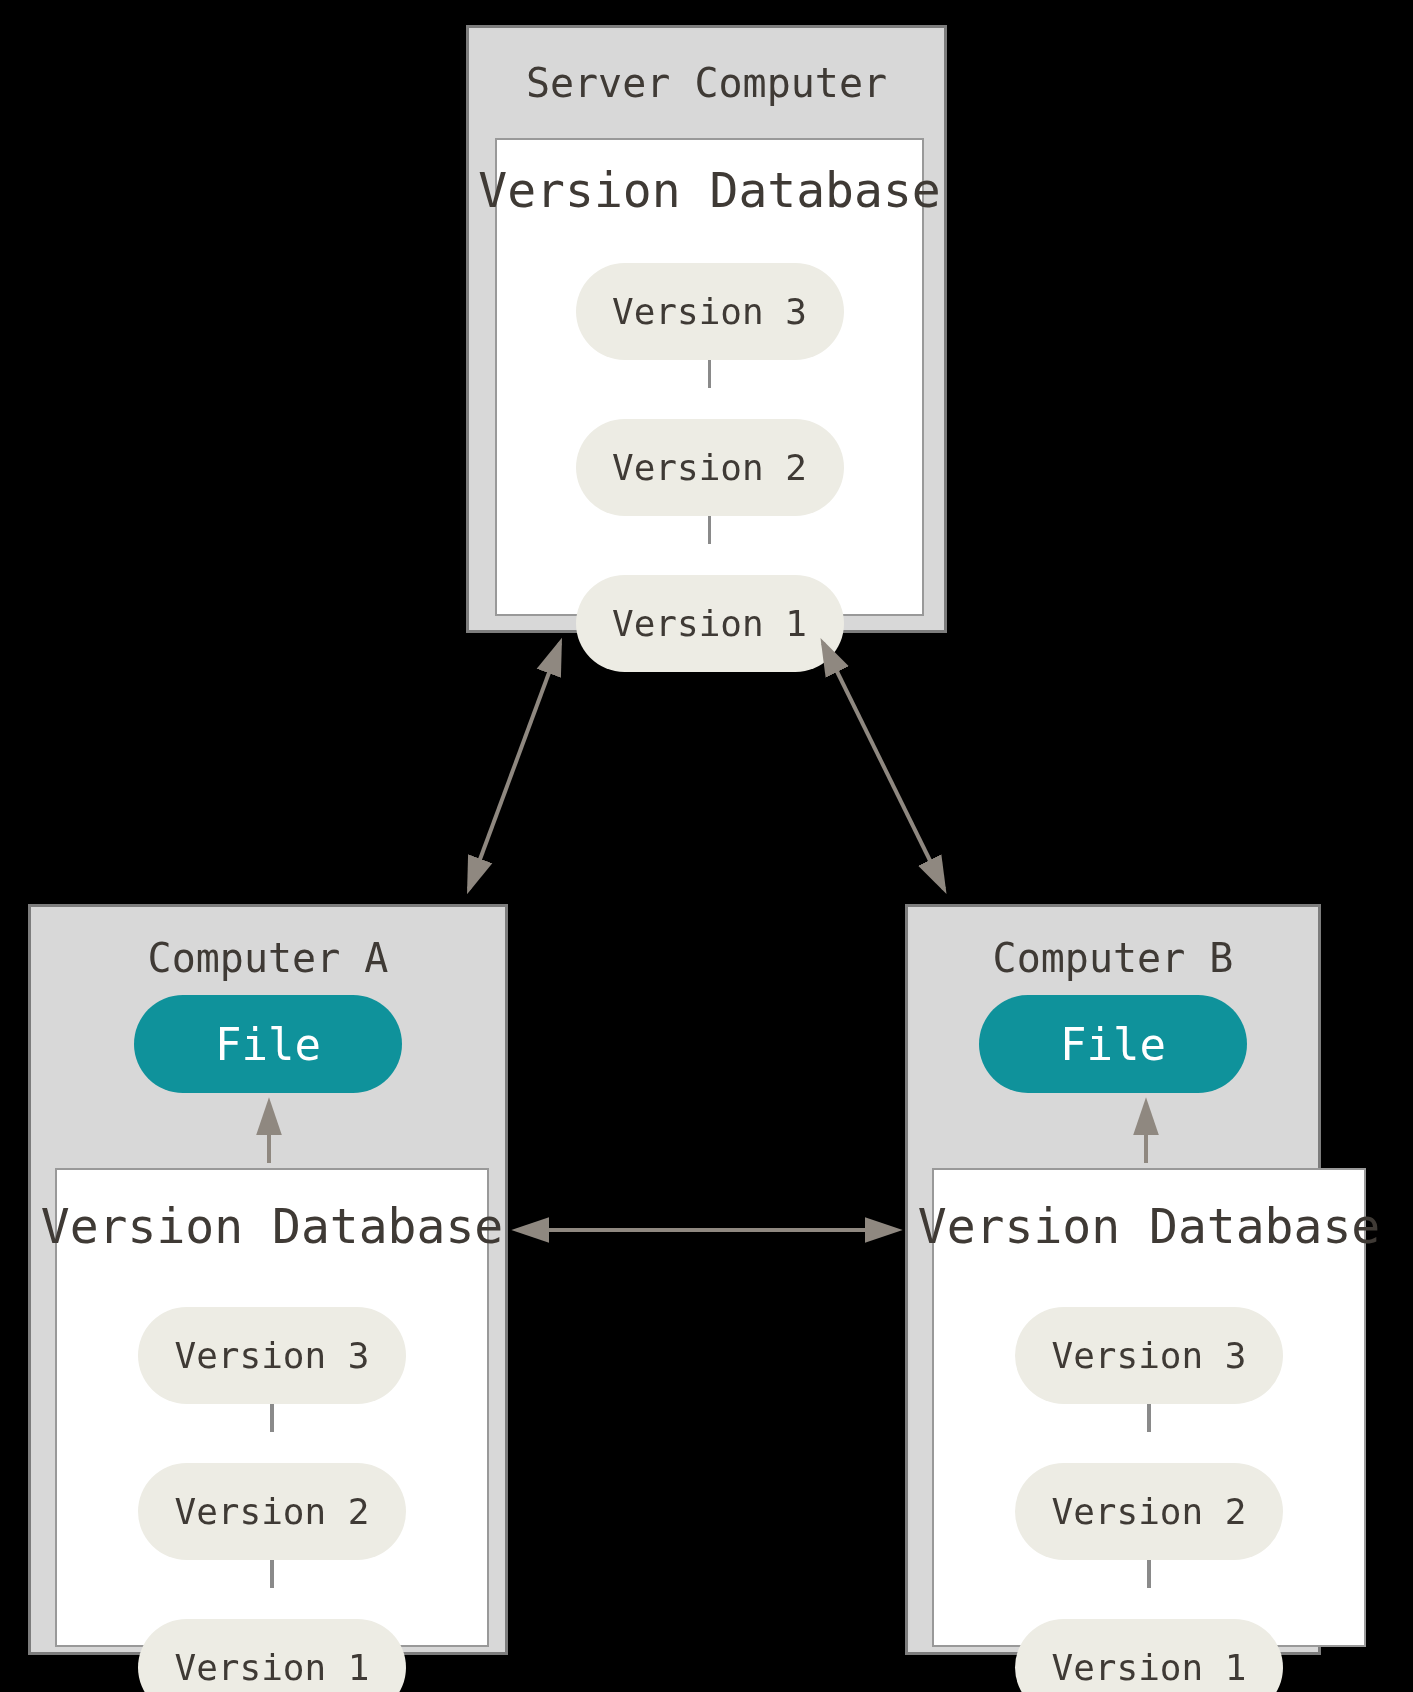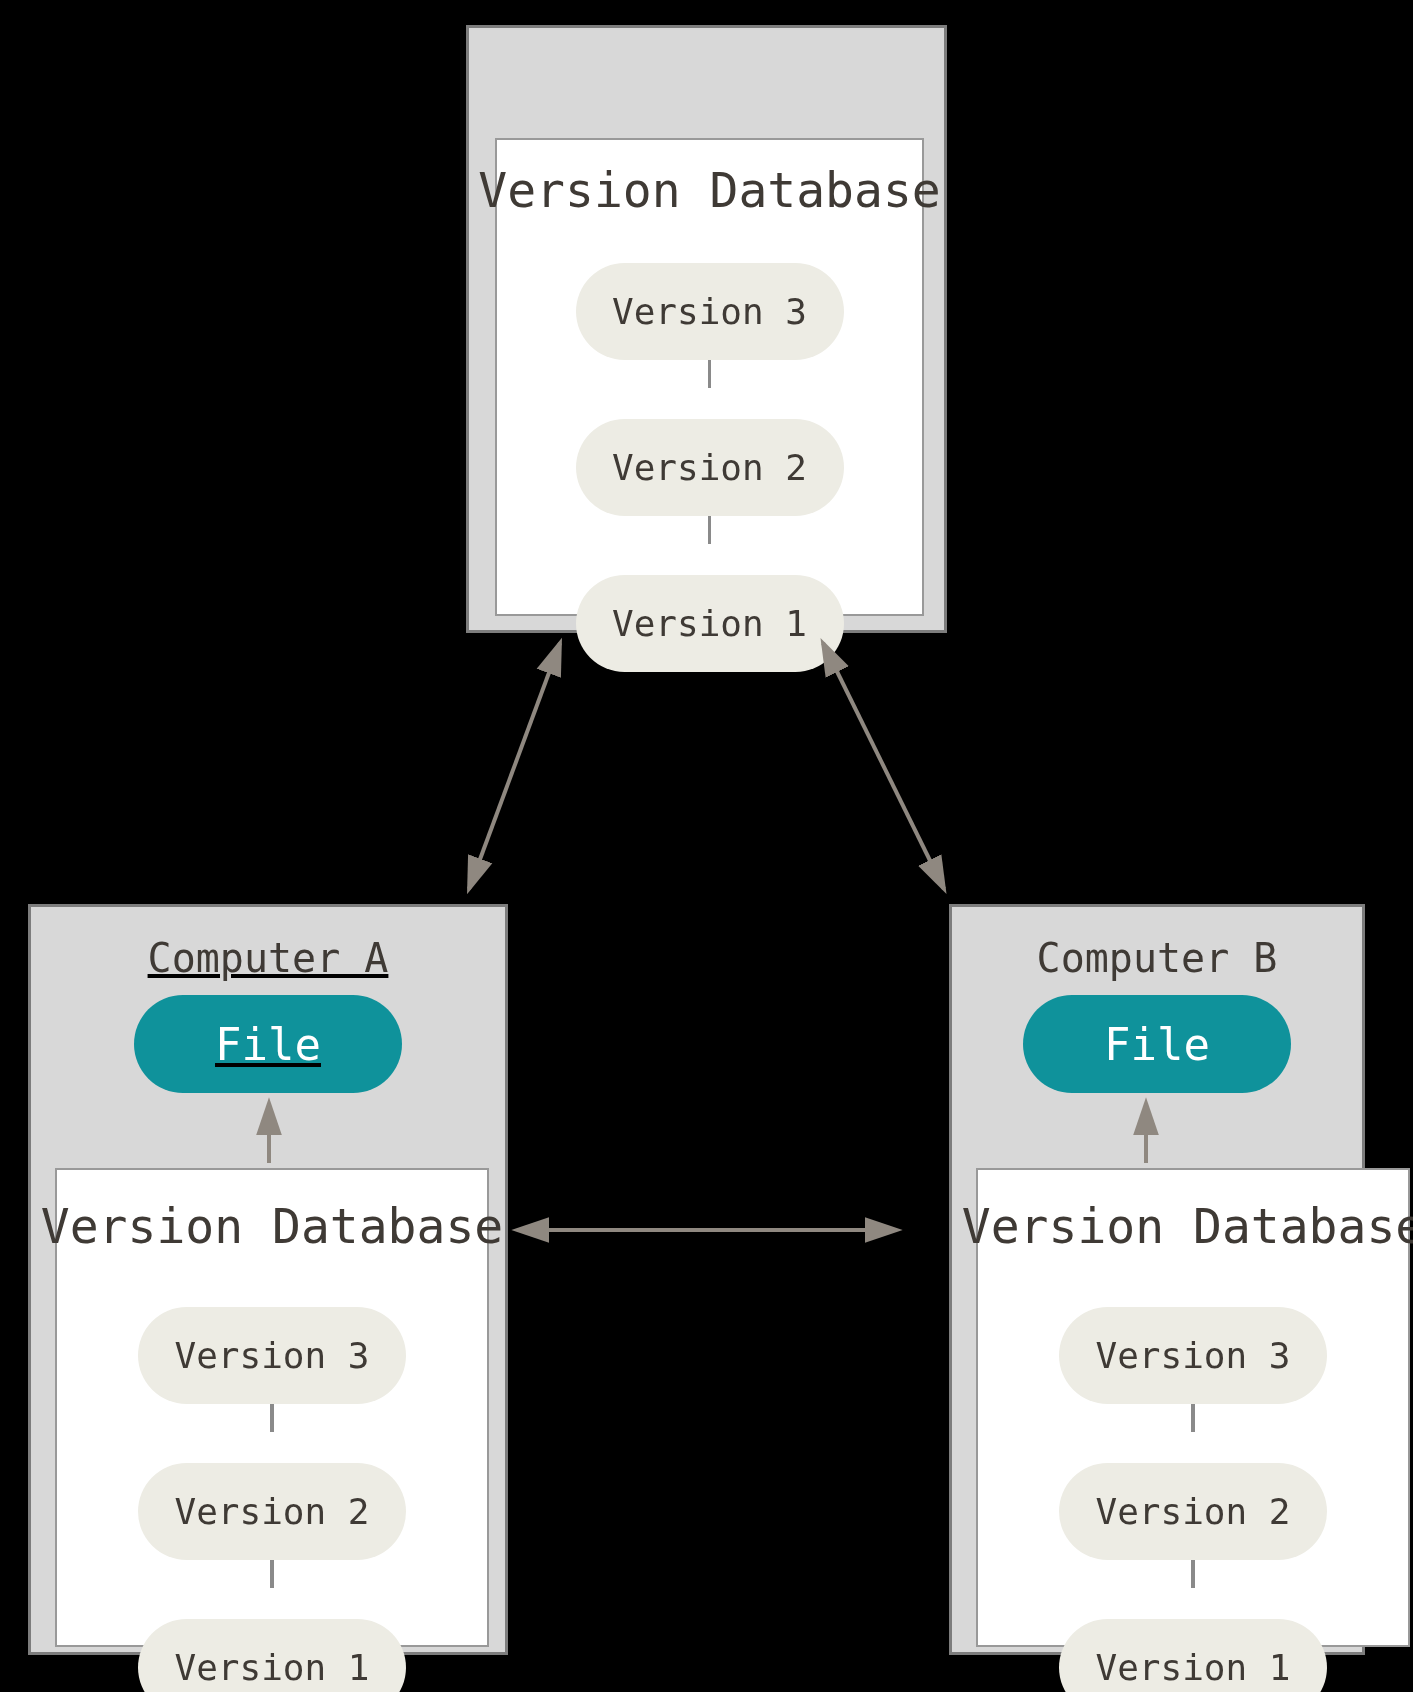--- a/index.html
+++ b/index.html
@@ -7,22 +7,22 @@
     --inner-fill:#ffffff; --inner-border:#999999; --pill-fill:#edece4;
     --text-dark:#3f3a35; --file-fill:#0f929b; --file-text:#ffffff; --arrow:#8f8880;
   }
   html,body{margin:0;padding:0;background:var(--background);}
   .canvas{position:relative;width:1413px;height:1692px;background:var(--background);
     font-family:"DejaVu Sans Mono","Liberation Mono",monospace;overflow:hidden;}
 
   .outer-box{position:absolute;box-sizing:border-box;background:var(--box-fill);
     border:3px solid var(--box-border);display:flex;flex-direction:column;align-items:center;}
   .server-box{left:466px;top:25px;width:481px;height:608px;}
-  .computer-a-box{left:28px;top:904px;width:480px;height:751px;text-decoration:underline;}
-  .computer-b-box{left:949px;top:904px;width:416px;height:751px;}
+  .computer-a-box{left:28px;top:904px;width:480px;height:751px;}
+  .computer-b-box{left:905px;top:904px;width:416px;height:751px;}
 
   .box-title{margin-top:32px;font-size:40px;line-height:1.15;color:var(--text-dark);white-space:pre;}
   .computer-title{margin-top:28px;}
 
   .inner-box{position:absolute;box-sizing:border-box;background:var(--inner-fill);
     border:2.5px solid var(--inner-border);display:flex;flex-direction:column;align-items:center;}
   .server-inner{left:26px;top:110px;width:429px;height:478px;}
   .computer-inner{left:24px;top:261px;width:434px;height:479px;}
 
   .inner-title{margin-top:22px;font-size:48px;line-height:1.2;color:var(--text-dark);white-space:pre;}
@@ -41,20 +41,21 @@
   svg.arrows{position:absolute;left:0;top:0;width:1413px;height:1692px;pointer-events:none;z-index:5;}
   .arrow-line{stroke:var(--arrow);stroke-width:4;}
   .arrow-head{fill:var(--arrow);}
 </style>
 </head>
 <body>
 
 <div class="canvas">
 
   <div class="outer-box server-box">
+    <div class="box-title">Server Computer</div>
     <div class="inner-box server-inner">
       <div class="inner-title">Version Database</div>
       <div class="pill-stack">
         <div class="pill">Version 3</div>
         <div class="connector"></div>
         <div class="pill">Version 2</div>
         <div class="connector"></div>
         <div class="pill">Version 1</div>
       </div>
     </div>

